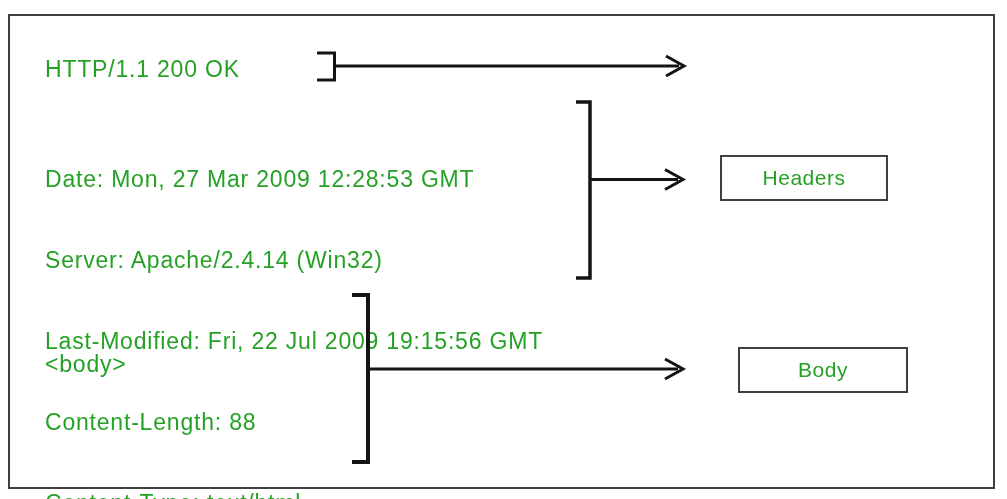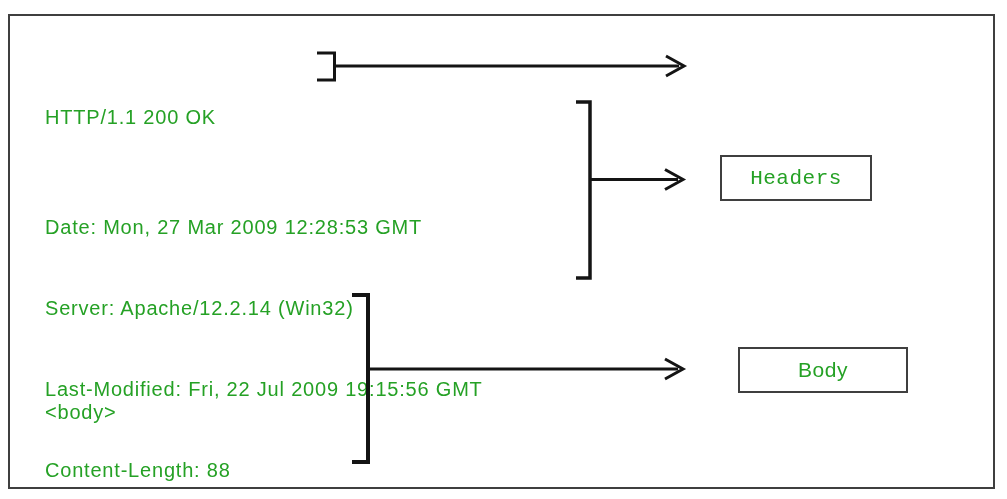--- a/index.html
+++ b/index.html
@@ -20,25 +20,24 @@
     top: 14px;
     width: 987px;
     height: 475px;
     border: 2px solid var(--border-gray, #3f3f3f);
     background: transparent;
   }
 
   .green-text {
     position: absolute;
     color: var(--text-green, #25a125);
-    font-size: 20px;
+    font-size: 23px;
     letter-spacing: 0.8px;
     line-height: 27px;
     white-space: pre;
-    margin-top: 48px;
   }
 
   .status-text  { left: 45px; top: 56px;  }
   .headers-block{ left: 45px; top: 112px; }
   .body-block   { left: 45px; top: 297px; }
 
   .connectors {
     position: absolute;
     left: 0; top: 0;
     width: 1007px;
@@ -53,35 +52,35 @@
     border: 2px solid var(--border-gray, #3f3f3f);
     background: #ffffff;
     display: flex;
     align-items: center;
     justify-content: center;
     color: var(--text-green, #25a125);
     font-size: 21px;
     letter-spacing: 0.5px;
   }
   .status-box  { left: 718px; top: 42px;  width: 172px; height: 46px; }
-  .headers-box { left: 720px; top: 155px; width: 152px; height: 46px; font-family: Liberation Mono, monospace; }
+  .headers-box { left: 720px; top: 155px; width: 168px; height: 46px; }
   .body-box    { left: 718px; top: 347px; width: 170px; height: 46px; margin-left: 20px; }
 </style>
 </head>
 <body>
 
 <div class="canvas">
 
   <div class="frame"></div>
 
   <div class="green-text status-text">HTTP/1.1 200 OK</div>
 
   <div class="headers-block green-text">
     <div>Date: Mon, 27 Mar 2009 12:28:53 GMT</div>
-    <div>Server: Apache/12.2.14 (Win32)</div>
+    <div>Server: Apache/2.4.14 (Win32)</div>
     <div>Last-Modified: Fri, 22 Jul 2009 19:15:56 GMT</div>
     <div>Content-Length: 88</div>
     <div>Content-Type: text/html</div>
     
   </div>
 
   <div class="body-block green-text">
     <div>&lt;body&gt;</div>
     
     

